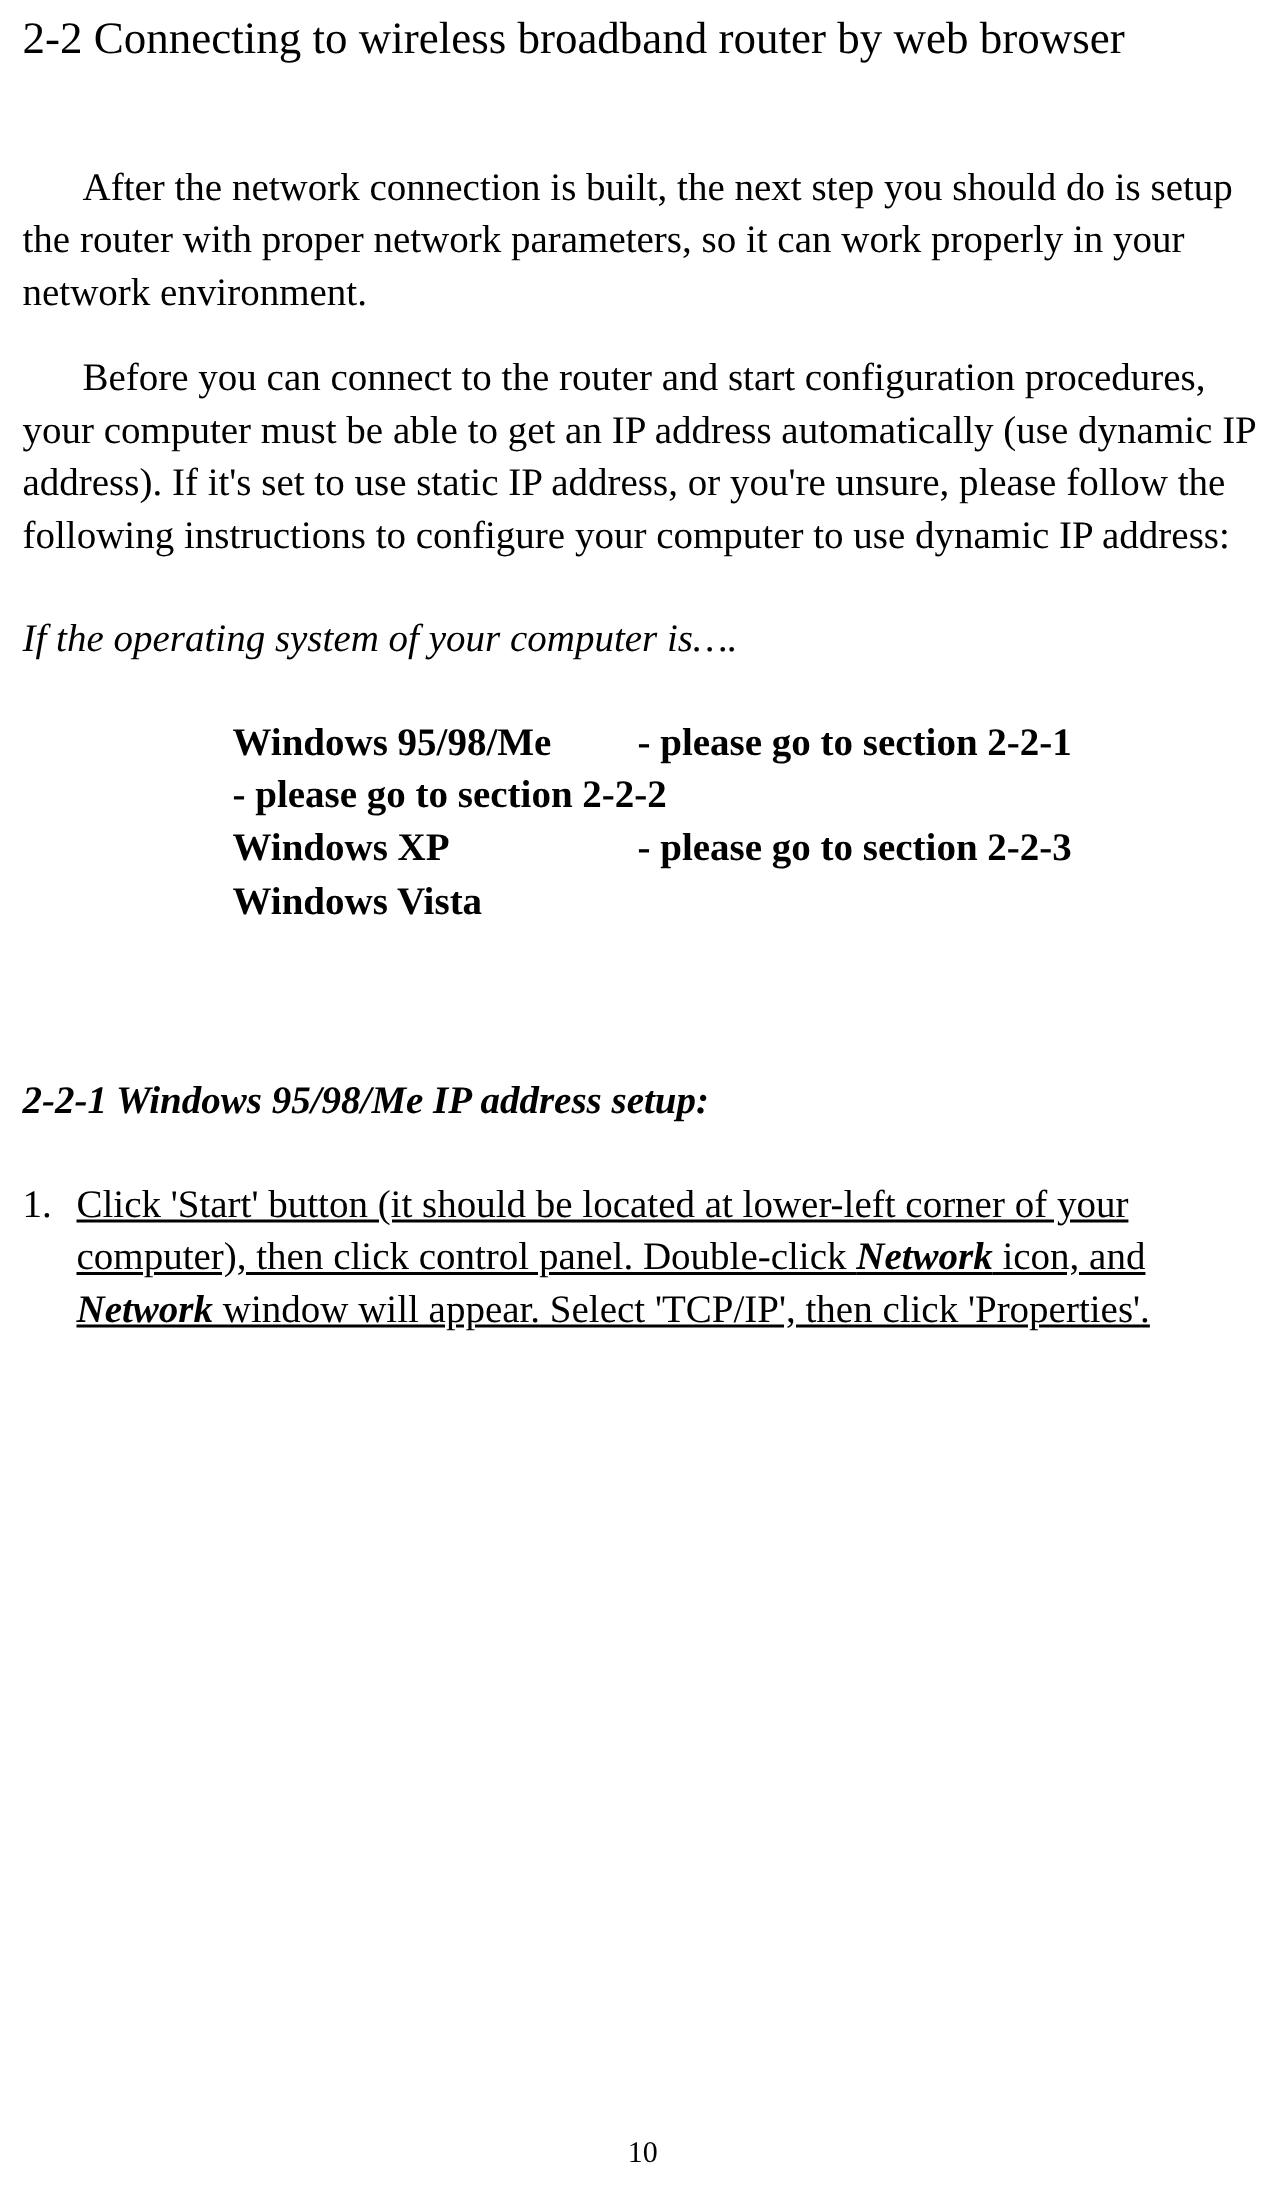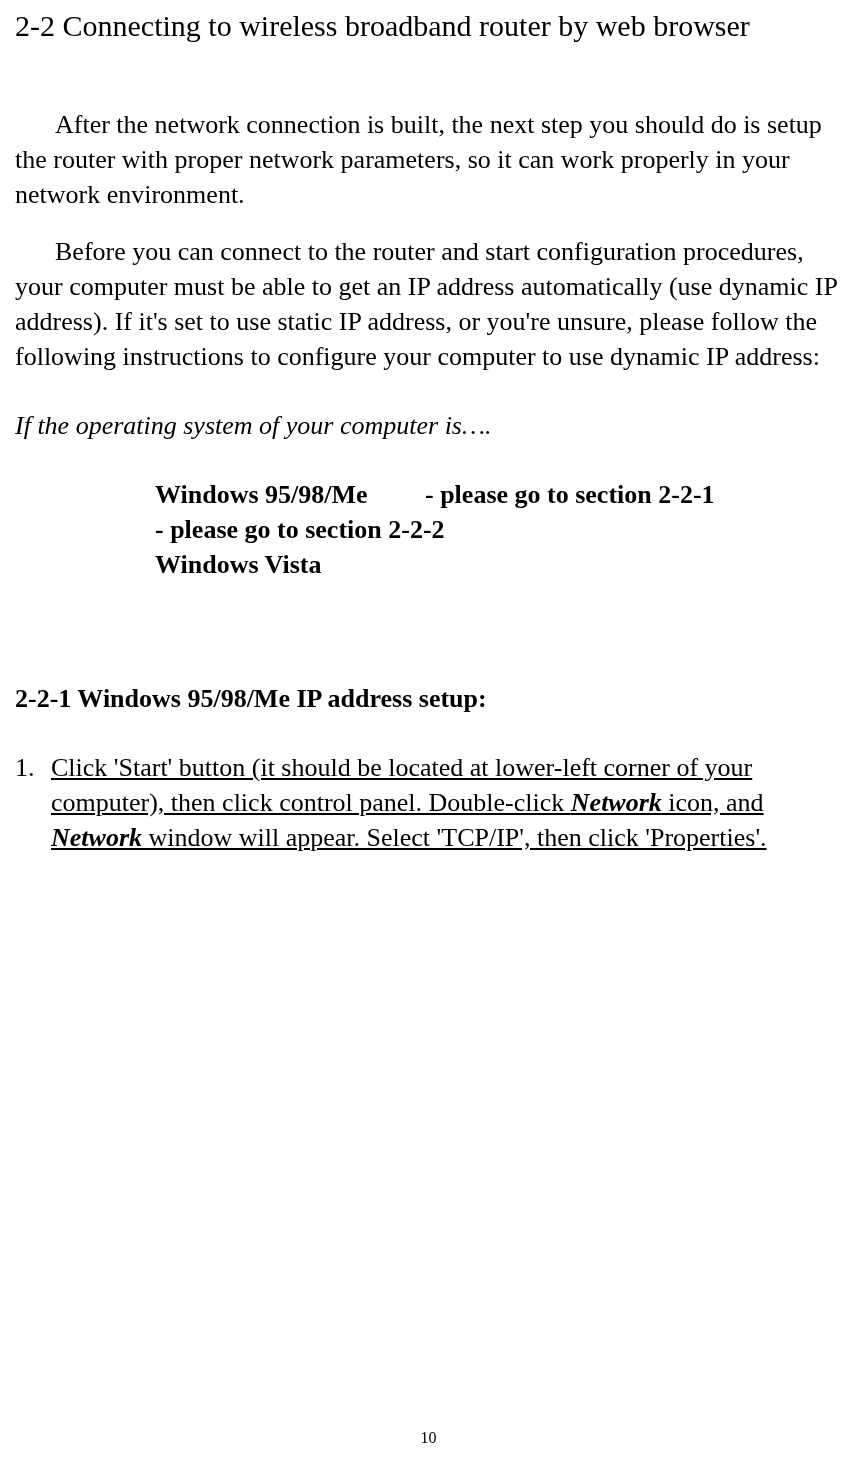--- a/index.html
+++ b/index.html
@@ -49,20 +49,21 @@
     }
     .os-name {
       width: 270px;
       flex-shrink: 0;
     }
     .os-section {
       flex: 1;
     }
     .subheading {
       font-weight: bold;
+      font-style: italic;
       margin-bottom: 34px;
     }
     .numbered {
       display: flex;
     }
     .num-marker {
       width: 36px;
       flex-shrink: 0;
     }
     .num-content {
@@ -72,21 +73,21 @@
     .italic-bold-inline {
       font-weight: bold;
       font-style: italic;
     }
     .page-number {
       position: absolute;
       bottom: 20px;
       left: 0;
       right: 0;
       text-align: center;
-      font-size: 16px;
+      font-size: 20px;
     }
   </style>
 </head>
 <body>
 
 <h1 class="heading">2-2 Connecting to wireless broadband router by web browser</h1>
 
 <p class="para"><span class="indent"></span><span>After the network connection is built, the next step you should do is setup the router with proper network parameters, so it can work properly in your network environment.</span></p>
 
 <p class="para last-intro"><span class="indent"></span><span>Before you can connect to the router and start configuration procedures, your computer must be able to get an IP address automatically (use dynamic IP address). If it's set to use static IP address, or you're unsure, please follow the following instructions to configure your computer to use dynamic IP address:</span></p>
@@ -95,20 +96,24 @@
 
 <div class="os-list">
   <div class="os-row">
     <span class="os-name">Windows 95/98/Me</span>
     <span class="os-section">- please go to section 2-2-1</span>
   </div>
   <div class="os-row">
     <span class="os-section">- please go to section 2-2-2</span>
   </div>
   <div class="os-row">
+    <span class="os-name">Windows XP</span>
+    <span class="os-section">- please go to section 2-2-3</span>
+  </div>
+  <div class="os-row">
     <span class="os-name">Windows Vista</span>
   </div>
 </div>
 
 <p class="subheading">2-2-1 Windows 95/98/Me IP address setup:</p>
 
 <div class="numbered">
   <div class="num-marker">1.</div>
   <div class="num-content"><span>Click 'Start' button (it should be located at lower-left corner of your computer), then click control panel. Double-click </span><span class="italic-bold-inline">Network</span><span> icon, and </span><span class="italic-bold-inline">Network</span><span> window will appear. Select 'TCP/IP', then click 'Properties'.</span></div>
 </div>

